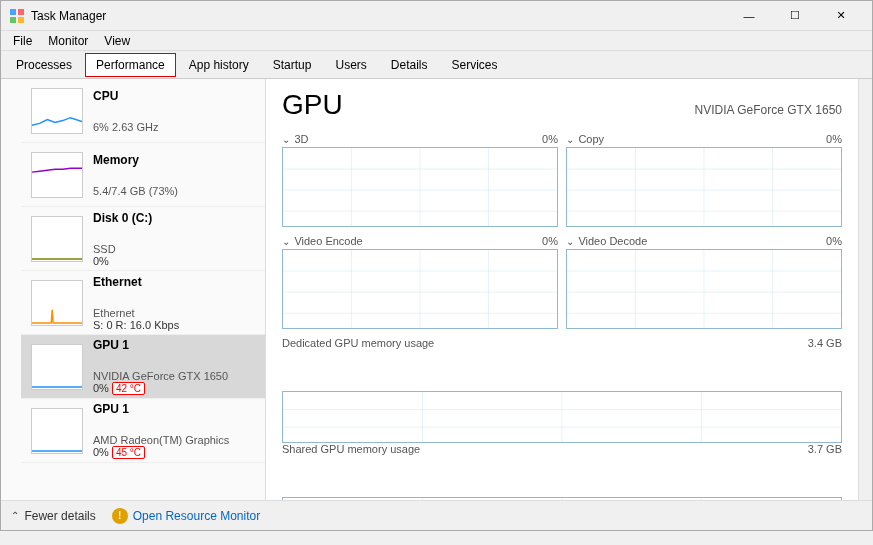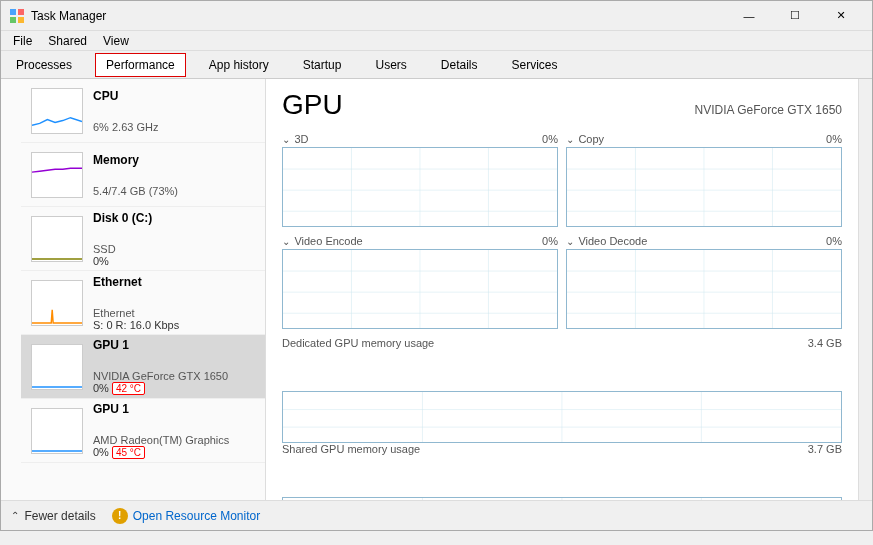--- a/index.html
+++ b/index.html
@@ -73,21 +73,21 @@
     }
 
     
     .tabbar {
       background: #f0f0f0;
       height: 28px;
       display: flex;
       align-items: center;
       padding: 0 4px;
       border-bottom: 1px solid #ccc;
-      gap: 12px;
+      gap: 2px;
     }
     .tab {
       padding: 4px 10px;
       font-size: 12px;
       cursor: pointer;
       border: 1px solid transparent;
       height: 24px;
       display: flex;
       align-items: center;
     }
@@ -298,21 +298,21 @@
     <span class="titlebar-title">Task Manager</span>
     <div class="titlebar-controls">
       <button class="titlebar-btn">—</button>
       <button class="titlebar-btn">☐</button>
       <button class="titlebar-btn close">✕</button>
     </div>
   </div>
 
   <div class="menubar">
     <span class="menubar-item">File</span>
-    <span class="menubar-item">Shared</span>
+    <span class="menubar-item">Monitor</span>
     <span class="menubar-item">View</span>
   </div>
 
   <div class="tabbar">
     <div class="tab">Processes</div>
     <div class="tab active">Performance</div>
     <div class="tab">App history</div>
     <div class="tab">Startup</div>
     <div class="tab">Users</div>
     <div class="tab">Details</div>

